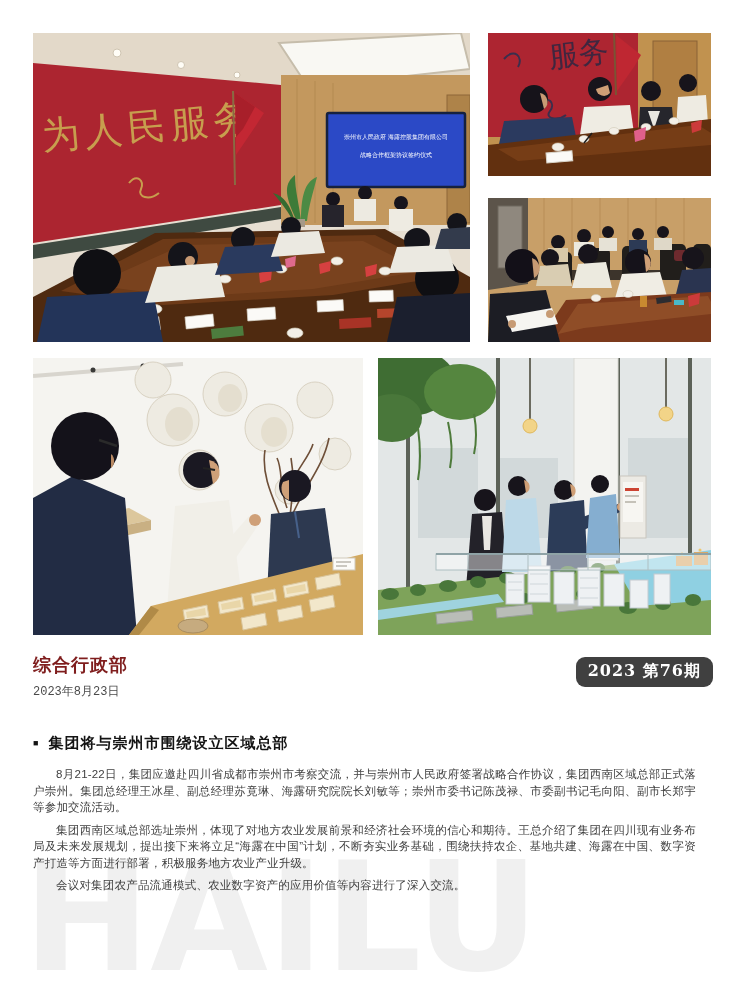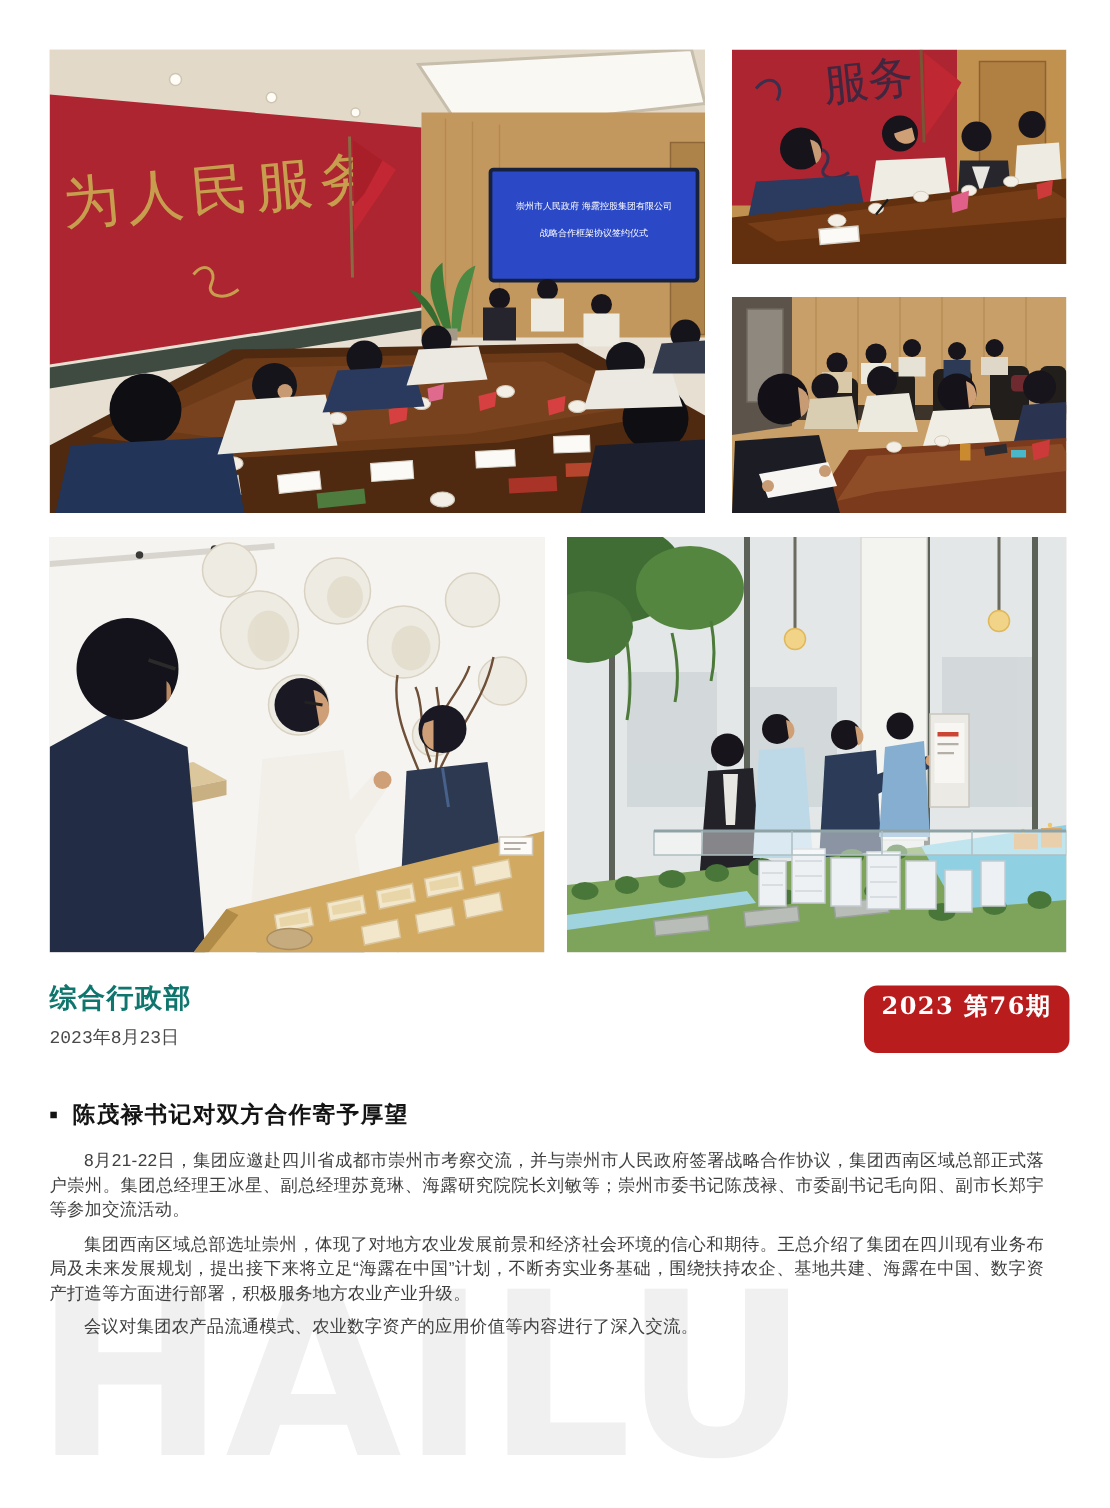--- a/index.html
+++ b/index.html
@@ -8,26 +8,26 @@
   .photo{position:absolute;overflow:hidden;background:#eceae6;}
   .photo svg{display:block;width:100%;height:100%;}
   #ph1{left:33px;top:33px;width:437px;height:309px;}
   #ph2{left:488px;top:33px;width:223px;height:143px;}
   #ph3{left:488px;top:198px;width:223px;height:144px;}
   #ph4{left:33px;top:358px;width:330px;height:277px;}
   #ph5{left:378px;top:358px;width:333px;height:277px;}
 
   .dept-block{position:absolute;left:33px;top:653px;z-index:2;}
   .dept{font-family:"DejaVu Serif","Liberation Serif",serif;font-weight:bold;
-        font-size:18px;color:#0f766e;letter-spacing:1px;}
+        font-size:18px;color:#7f1d1d;letter-spacing:1px;}
   .date{font-family:Liberation Mono, monospace;font-size:12px;color:#4a4a4a;margin-top:6px;}
 
-  .badge{position:absolute;top:657px;right:27px;z-index:2;background:#b91c1c;color:#ffffff;
+  .badge{position:absolute;top:657px;right:27px;z-index:2;background:#404040;color:#ffffff;
          font-family:"DejaVu Serif","Liberation Serif",serif;font-weight:bold;font-size:16px;
-         padding:4px 12px 20px 12px;border-radius:9px;letter-spacing:1px;}
+         padding:4px 12px 5px 12px;border-radius:9px;letter-spacing:1px;}
 
   .watermark{position:absolute;left:23px;top:842px;z-index:0;
              font-family:"DejaVu Sans","Liberation Sans",sans-serif;font-weight:bold;
              font-size:152px;line-height:1;color:#f0f0f0;letter-spacing:0px;user-select:none;}
 
   .article{position:absolute;left:33px;top:734px;width:679px;z-index:1;}
   .headline{display:flex;align-items:center;margin:0 0 13px 0;
             font-size:15px;font-weight:bold;color:#141414;letter-spacing:1px;}
   .headline .bullet{font-size:9px;margin-right:9px;color:#141414;line-height:1;}
   .article p{margin:0 16px 6px 0;font-size:11.5px;line-height:16.5px;color:#3f3f3f;
@@ -439,21 +439,21 @@
   <div class="dept-block">
     <div class="dept">综合行政部</div>
     <div class="date">2023年8月23日</div>
   </div>
 
   <div class="badge">2023 第76期</div>
 
   <div class="article">
     <h1 class="headline">
       <span class="bullet">■</span>
-      <span>陈茂禄书记对双方合作寄予厚望</span>
+      <span>集团将与崇州市围绕设立区域总部</span>
     </h1>
     <p>8月21-22日，集团应邀赴四川省成都市崇州市考察交流，并与崇州市人民政府签署战略合作协议，集团西南区域总部正式落户崇州。集团总经理王冰星、副总经理苏竟琳、海露研究院院长刘敏等；崇州市委书记陈茂禄、市委副书记毛向阳、副市长郑宇等参加交流活动。</p>
     <p>集团西南区域总部选址崇州，体现了对地方农业发展前景和经济社会环境的信心和期待。王总介绍了集团在四川现有业务布局及未来发展规划，提出接下来将立足“海露在中国”计划，不断夯实业务基础，围绕扶持农企、基地共建、海露在中国、数字资产打造等方面进行部署，积极服务地方农业产业升级。</p>
     <p>会议对集团农产品流通模式、农业数字资产的应用价值等内容进行了深入交流。</p>
 
   </div>
 
 </div>
 
 </body></html>

